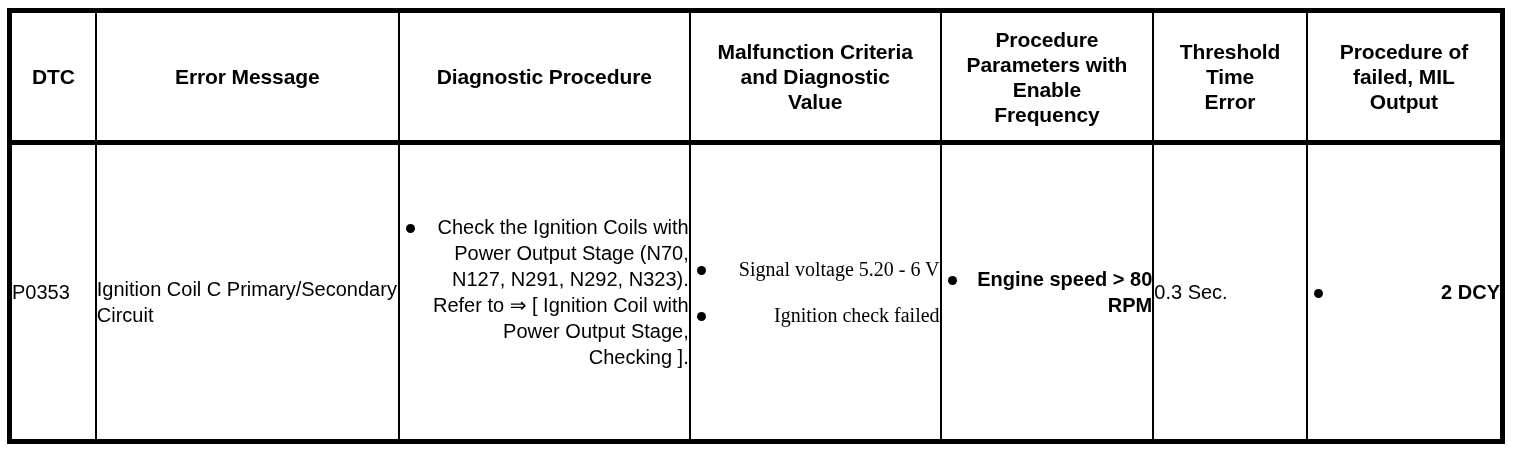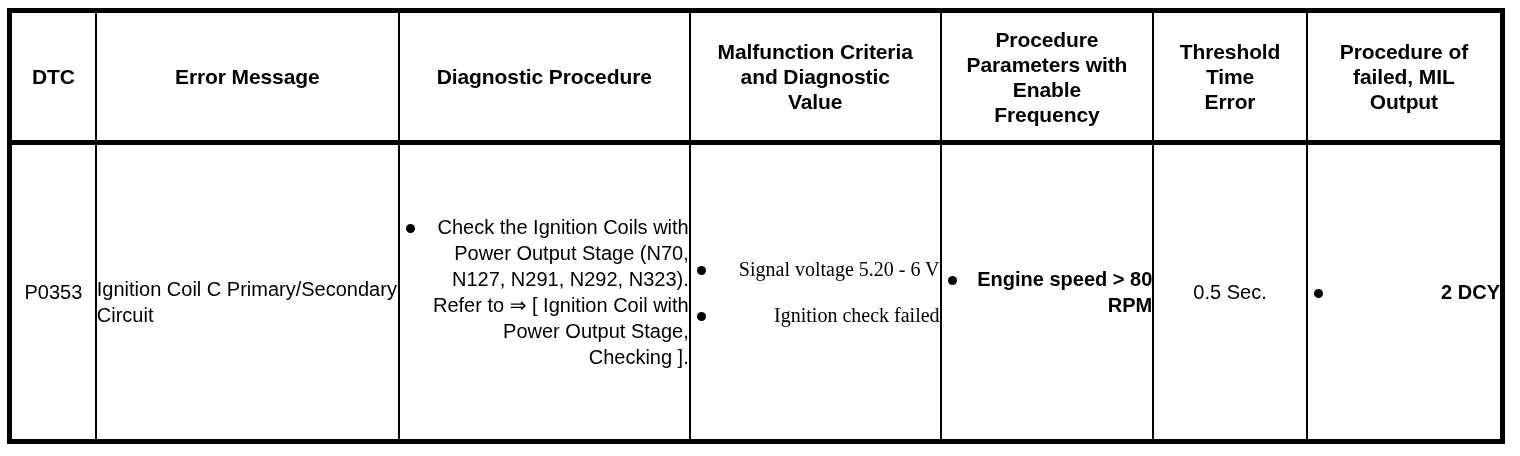--- a/index.html
+++ b/index.html
@@ -72,21 +72,21 @@
 
   
   .body-row td {
     vertical-align: middle;
     font-size: 20px;
     line-height: 26px;
     font-weight: normal;
     height: 294px;
   }
   .cell-center {
-    text-align: center;
+    text-align: left;
     padding: 0 4px;
   }
   .cell-left {
     text-align: left;
     padding: 0 10px 0 12px;
   }
 
   
   ul.bullets {
     margin: 0;
@@ -210,21 +210,21 @@
         <td class="cell-left">
           <ul class="bullets list-sec">
             <li>
               <span class="bullet-dot"></span>
               <span>Engine speed &gt; 80 RPM</span>
             </li>
           </ul>
         </td>
 
         <td class="cell-center">
-          <span class="nowrap">0.5 Sec.</span>
+          <span class="nowrap">0.3 Sec.</span>
         </td>
 
         <td class="cell-left">
           <ul class="bullets list-freq">
             <li>
               <span class="bullet-dot"></span>
               <span class="nowrap">2 DCY</span>
             </li>
           </ul>
         </td>

